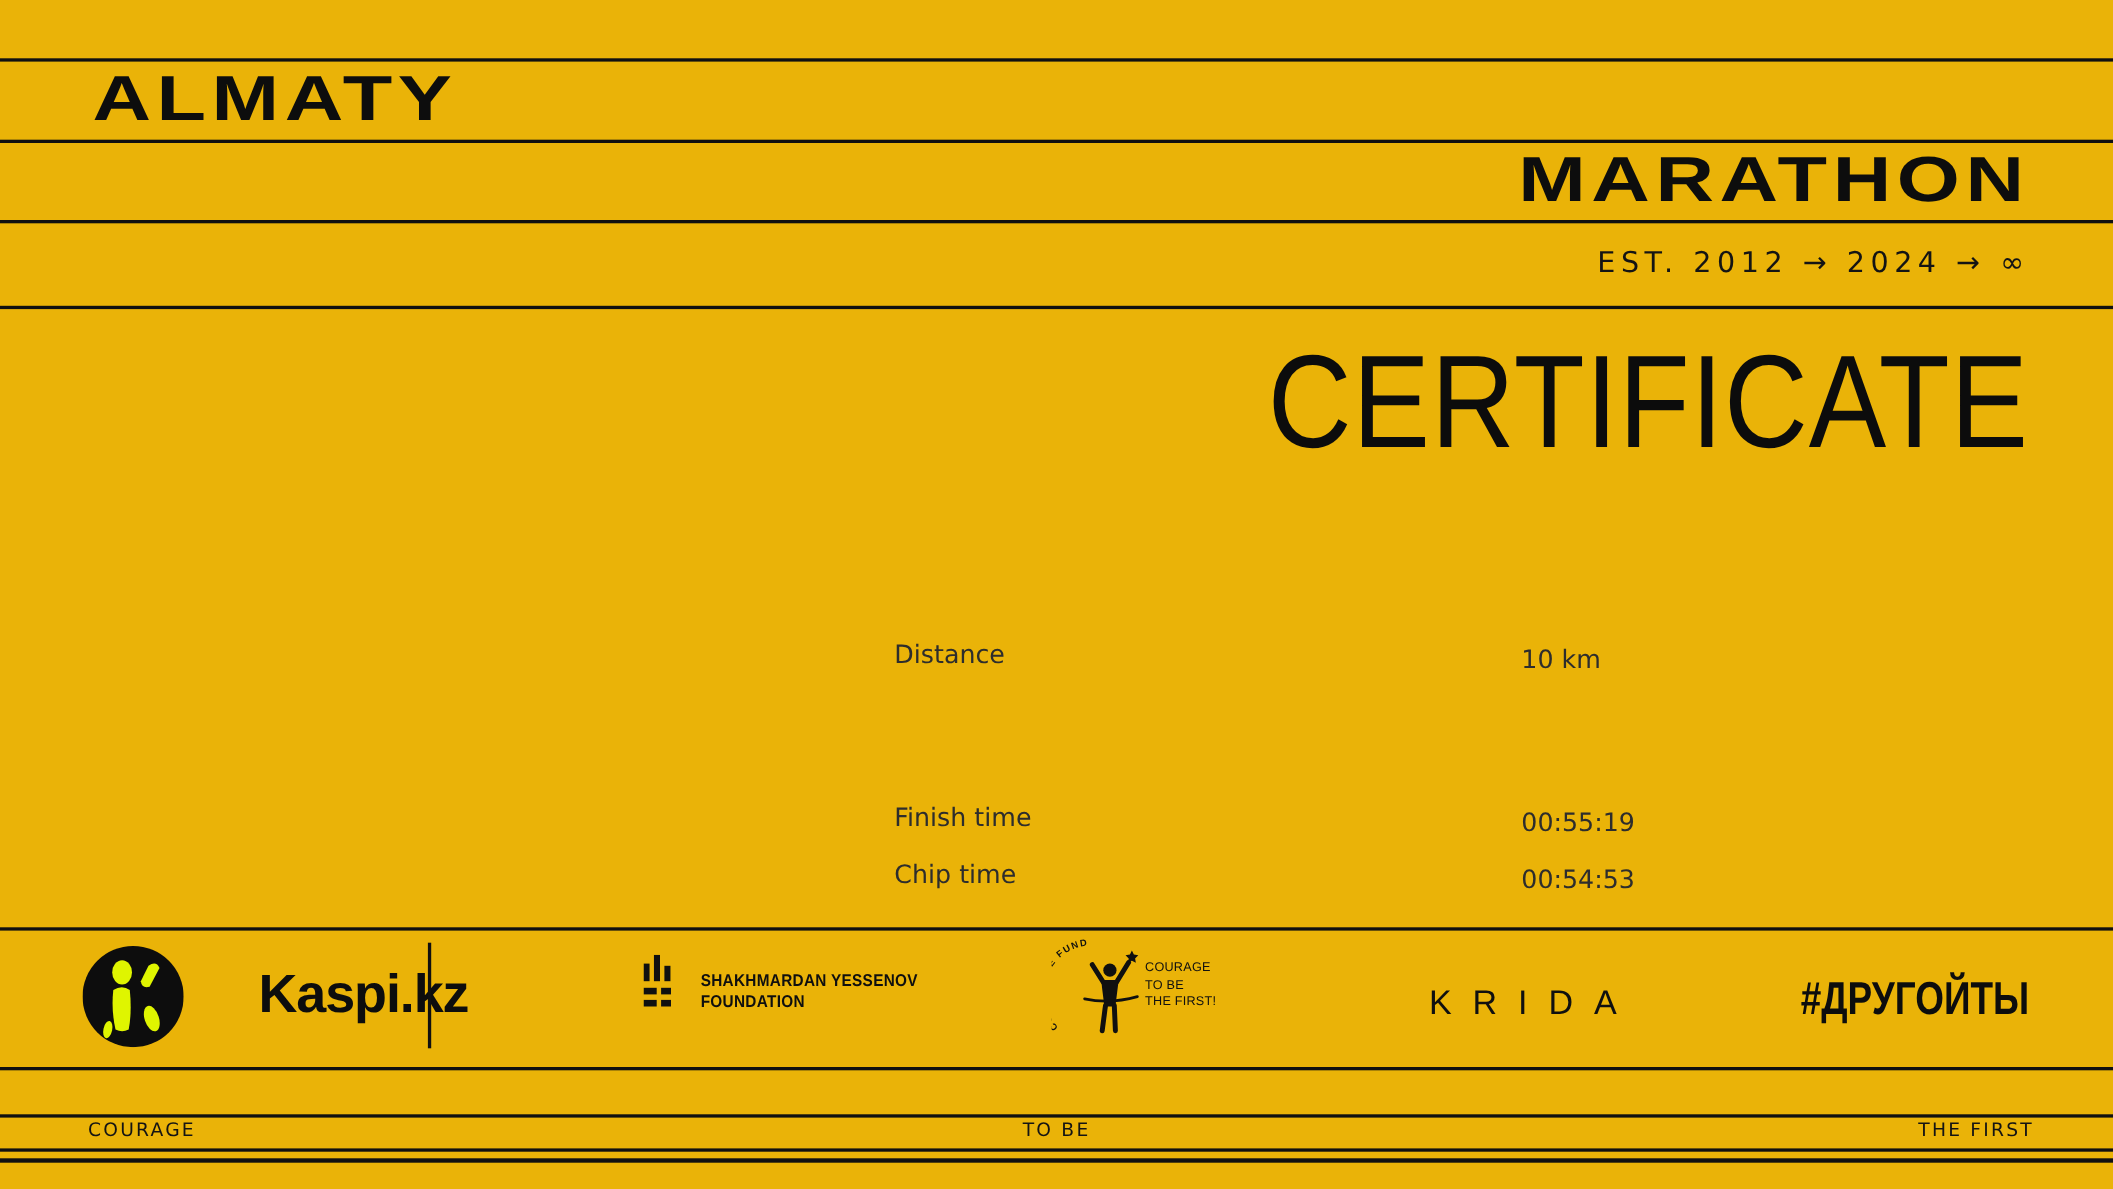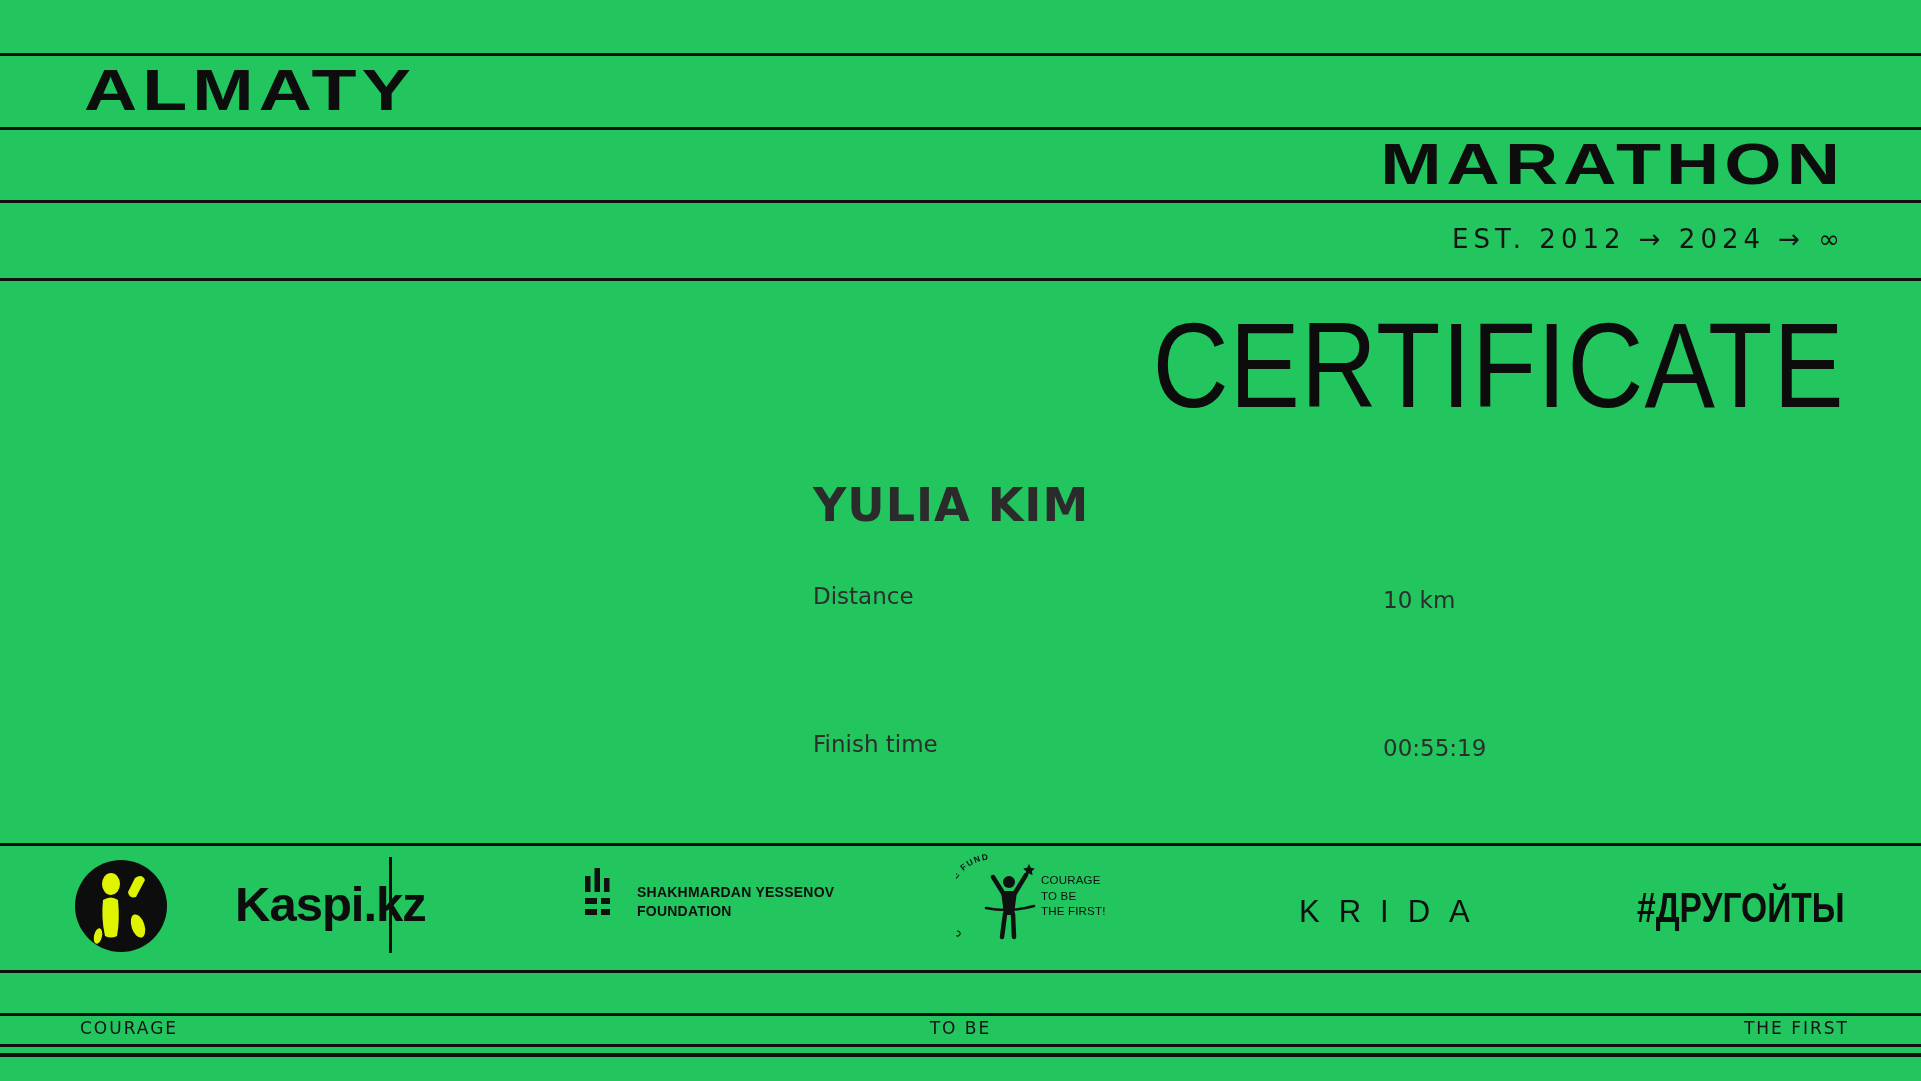--- a/index.html
+++ b/index.html
@@ -75,47 +75,50 @@
   
   .motto{position:absolute;left:0;right:0;top:1013px;height:31px;line-height:31px;
     font-size:17px;letter-spacing:2px;font-weight:500;color:#141414;}
   .motto .left{position:absolute;left:80px;}
   .motto .center{position:absolute;left:0;right:0;text-align:center;}
   .motto .right{position:absolute;right:72px;margin-left:12px;}
 </style>
 </head>
 <body>
 
-<div class="stage" style="background: #22c55e;">
+<div class="stage" style="background: #eab308;">
 
   <div class="hline" style="top:53px"></div>
   <div class="hline" style="top:127px"></div>
   <div class="hline" style="top:200px"></div>
   <div class="hline" style="top:278px"></div>
   <div class="hline" style="top:843px"></div>
   <div class="hline" style="top:970px"></div>
   <div class="hline" style="top:1013px"></div>
   <div class="hline" style="top:1044px"></div>
   <div class="hline thick" style="top:1053px"></div>
 
   <div class="headline almaty">ALMATY</div>
   <div class="headline marathon">MARATHON</div>
   <div class="est">EST. 2012 → 2024 → ∞</div>
 
   <div class="cert-title">CERTIFICATE</div>
 
-  <div class="athlete-name">YULIA KIM</div>
 
   <div class="row row-0">
     <span class="lbl">Distance</span>
     <span class="val">10 km</span>
   </div>
   <div class="row row-3">
     <span class="lbl">Finish time</span>
     <span class="val">00:55:19</span>
+  </div>
+  <div class="row row-4">
+    <span class="lbl">Chip time</span>
+    <span class="val">00:54:53</span>
   </div>
 
   <div class="sponsor-band">
 
     <svg class="kaspi-logo" viewBox="0 0 92 92">
       <circle cx="46" cy="46" r="46" fill="#0d0d0d"></circle>
       <g fill="#DFF500">
         <ellipse cx="36" cy="24" rx="9" ry="11"></ellipse>
         <path d="M28,40 q8,-5 15,0 q2,20 -1,36 q-6,3 -12,0 q-4,-18 -2,-36 z"></path>
         <path d="M60,18 q7,-5 10,2 l-9,17 q-7,2 -8,-5 z"></path>

